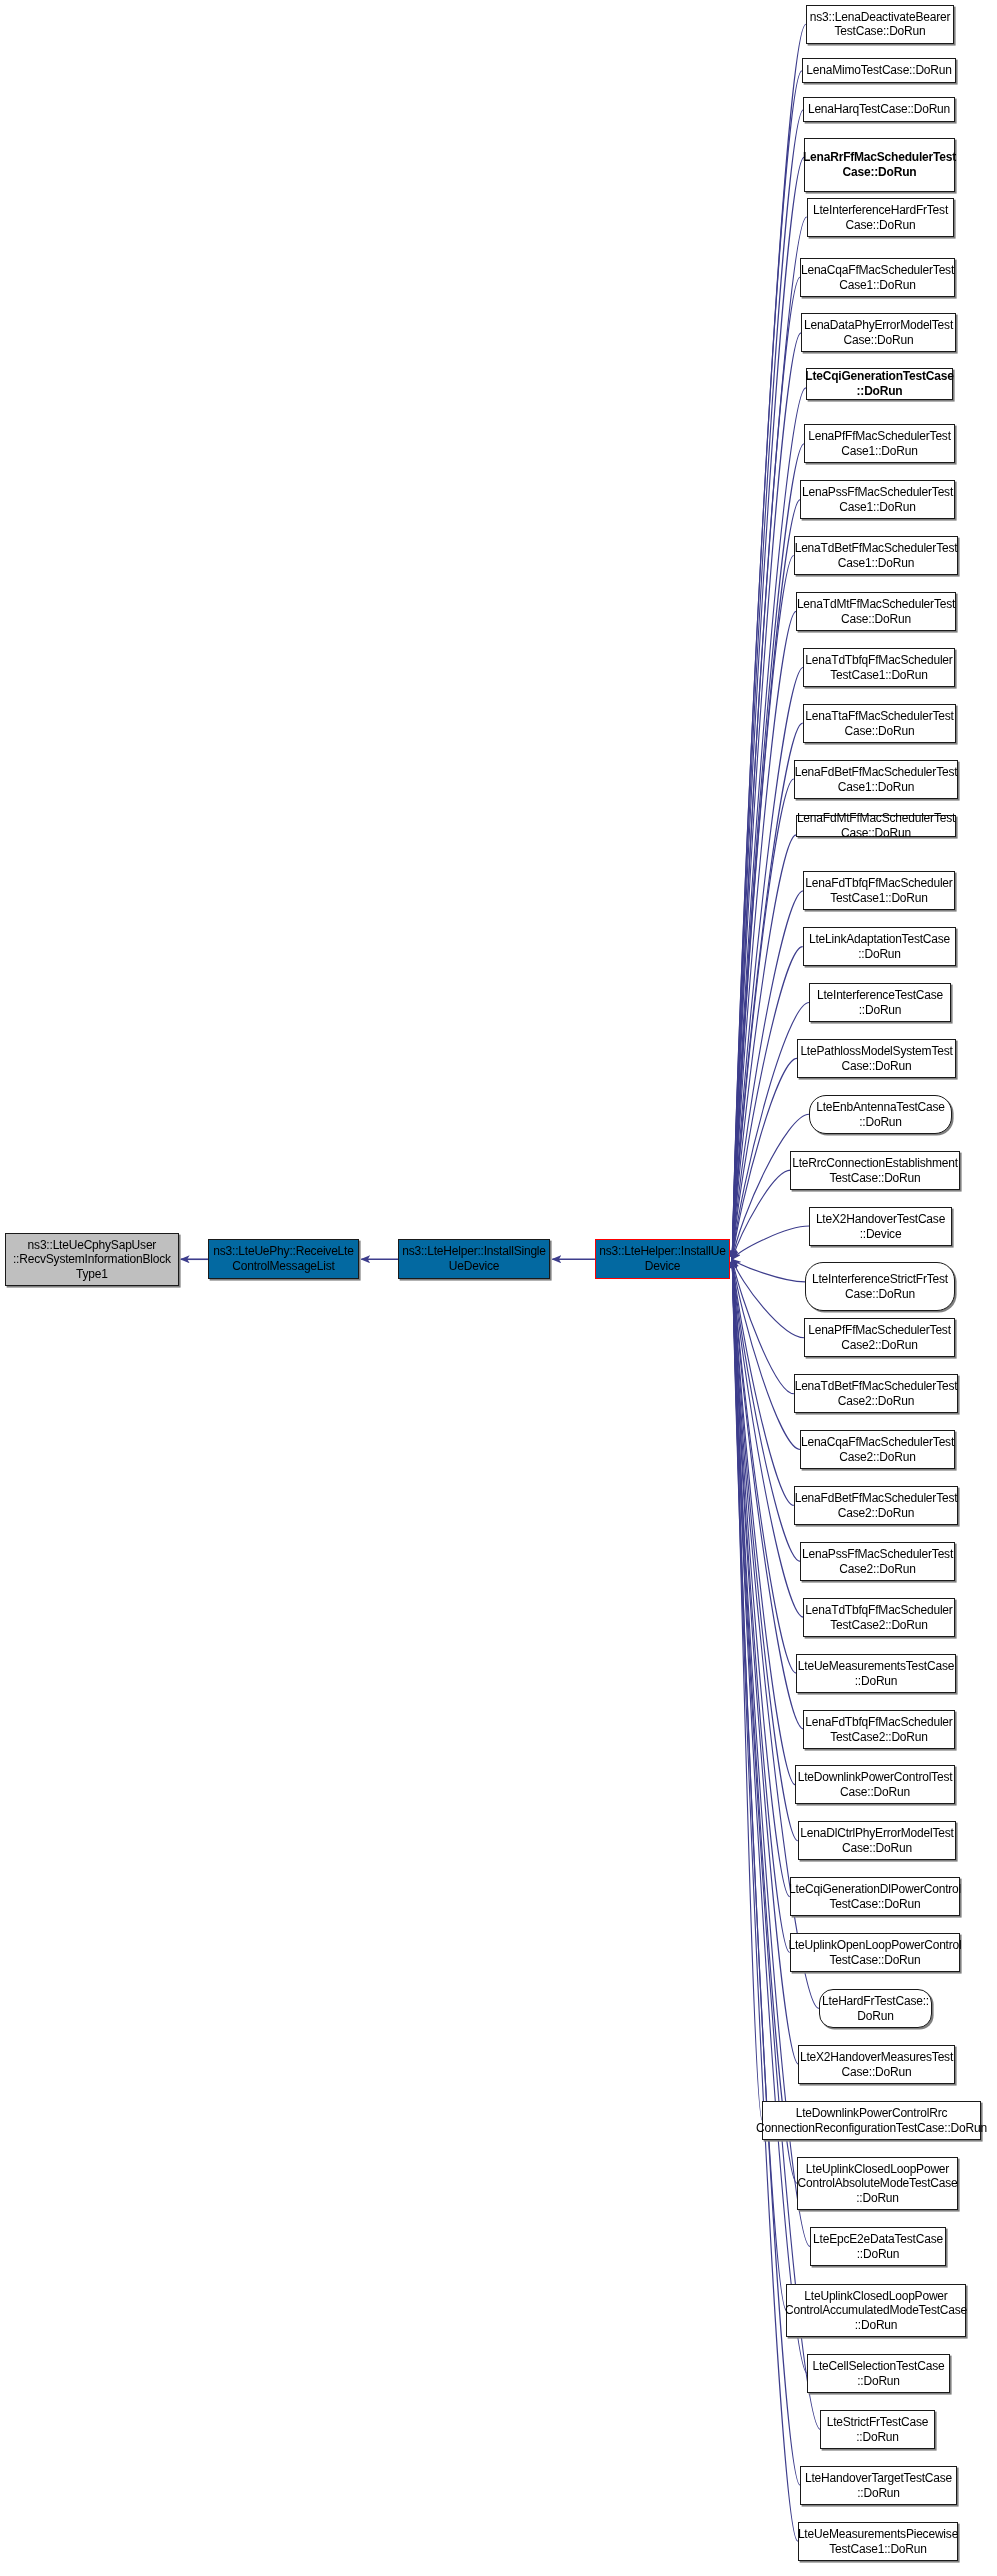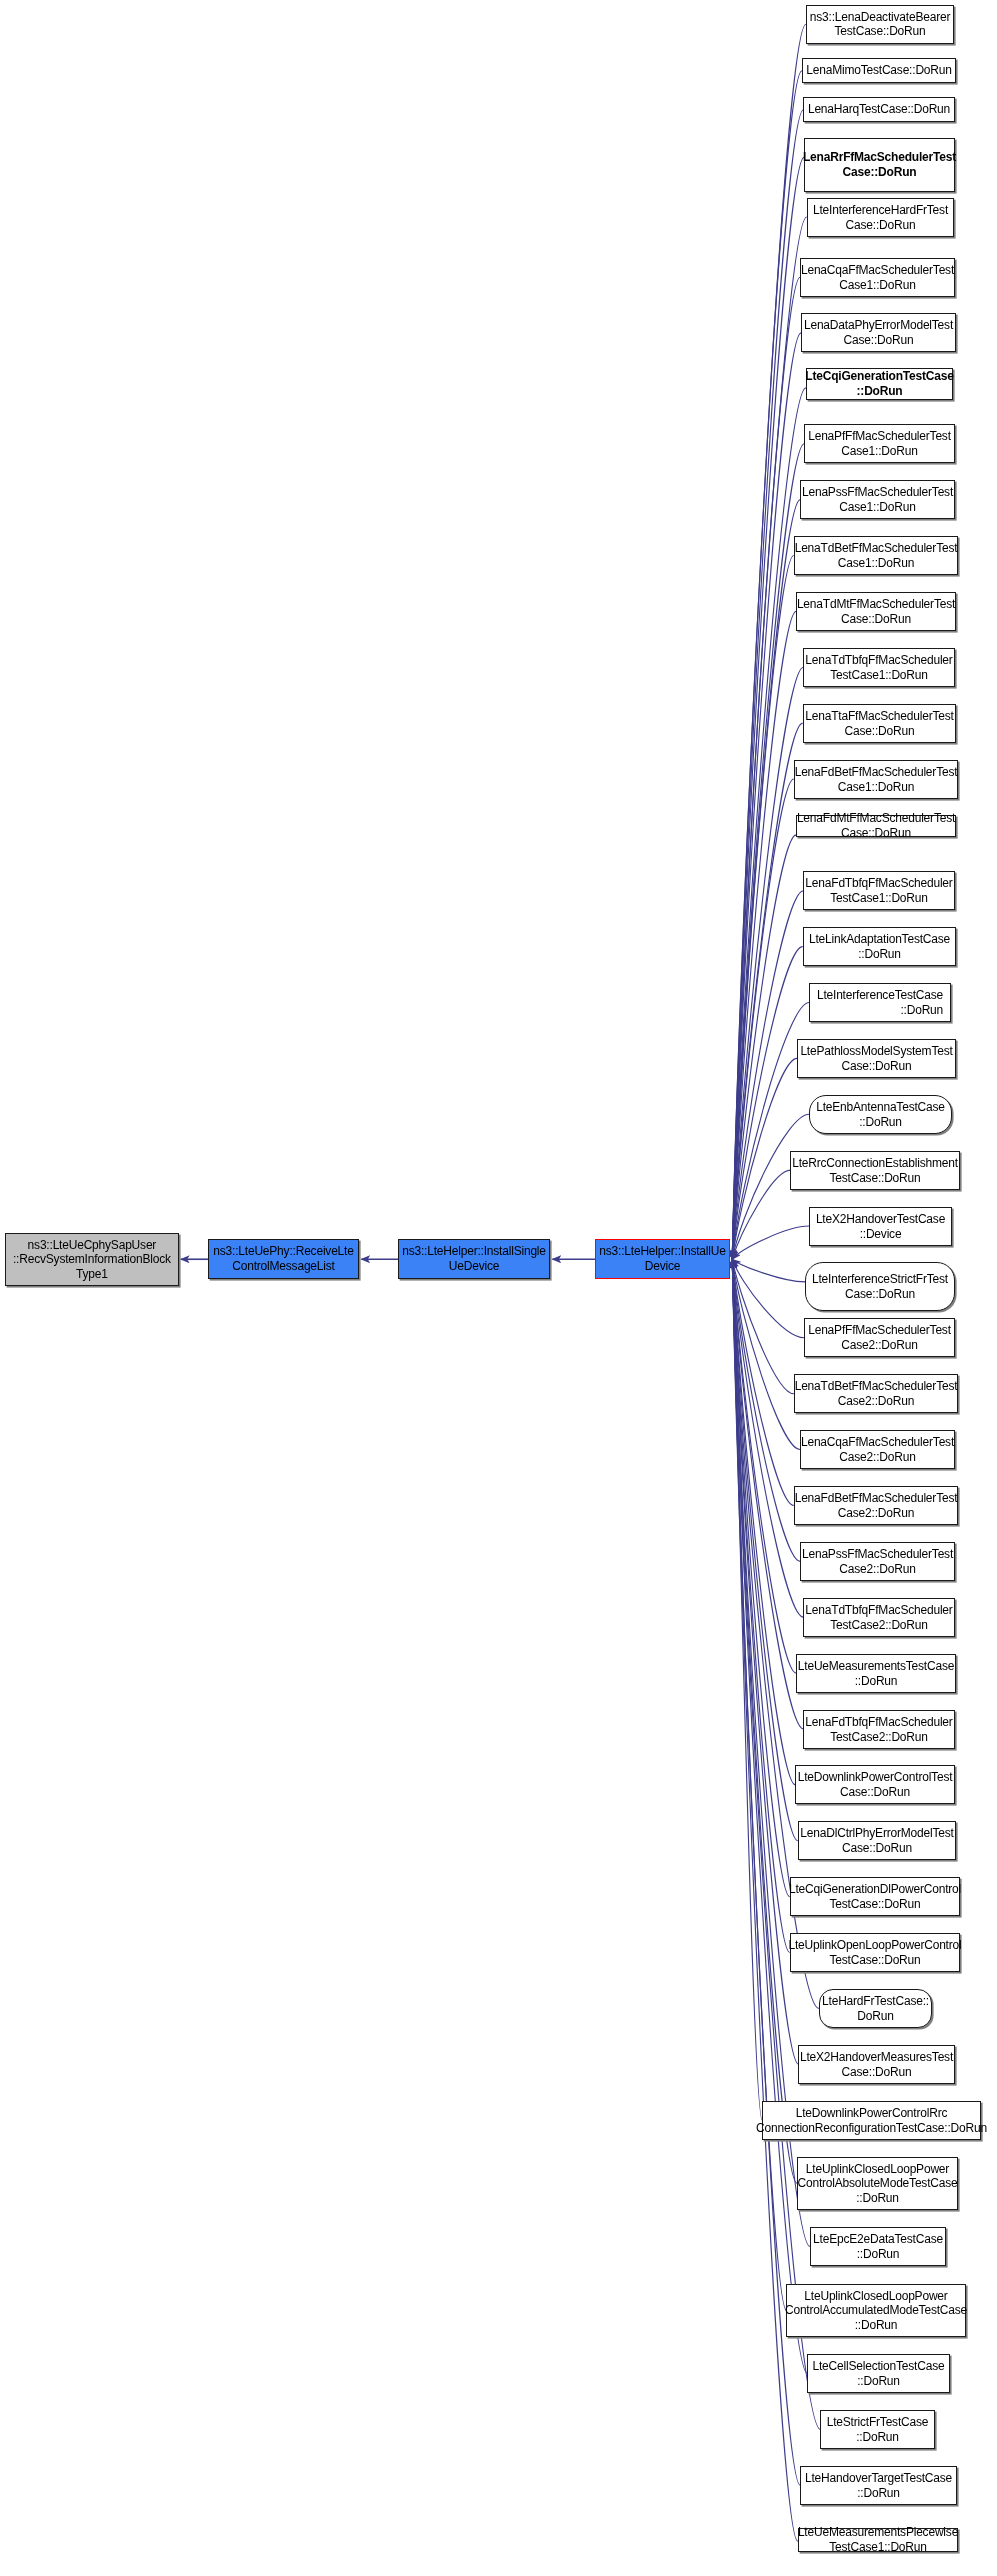--- a/index.html
+++ b/index.html
@@ -42,21 +42,21 @@
     letter-spacing: -0.2px;
     padding: 5px 4px;
     white-space: pre-line;
     word-break: normal;
   }
   .node.current {
     border: 0.8px solid #ff0000;
     box-shadow: none;
   }
   .node.chain {
-    background: #3b82f6;
+    background: #0369a1;
   }
   .node.chain.root {
     background: #bfbfbf;
   }
 </style>
 </head>
 <body>
 
 <div id="graph">
   <svg id="edge-layer" viewBox="0 0 1232 3181" xmlns="http://www.w3.org/2000/svg">
@@ -156,21 +156,21 @@
       <div class="node " style="left: 803px; top: 704px; width: 153px; height: 39px;">LenaTtaFfMacSchedulerTest
 Case::DoRun</div>
       <div class="node " style="left: 794px; top: 760px; width: 164px; height: 39px;">LenaFdBetFfMacSchedulerTest
 Case1::DoRun</div>
       <div class="node " style="left: 796px; top: 815px; width: 160px; height: 22px;">LenaFdMtFfMacSchedulerTest
 Case::DoRun</div>
       <div class="node " style="left: 803px; top: 871px; width: 152px; height: 39px;">LenaFdTbfqFfMacScheduler
 TestCase1::DoRun</div>
       <div class="node " style="left: 803px; top: 927px; width: 153px; height: 39px;">LteLinkAdaptationTestCase
 ::DoRun</div>
-      <div class="node " style="left: 809px; top: 983px; width: 142px; height: 39px; text-align: right;">LteInterferenceTestCase
+      <div class="node " style="left: 809px; top: 983px; width: 142px; height: 39px;">LteInterferenceTestCase
 ::DoRun</div>
       <div class="node " style="left: 797px; top: 1039px; width: 159px; height: 39px;">LtePathlossModelSystemTest
 Case::DoRun</div>
       <div class="node " style="left: 809px; top: 1095px; width: 143px; height: 39px; border-radius: 17px;">LteEnbAntennaTestCase
 ::DoRun</div>
       <div class="node " style="left: 790px; top: 1151px; width: 170px; height: 39px;">LteRrcConnectionEstablishment
 TestCase::DoRun</div>
       <div class="node " style="left: 809px; top: 1207px; width: 143px; height: 39px;">LteX2HandoverTestCase
 ::Device</div>
       <div class="node " style="left: 805px; top: 1262px; width: 150px; height: 49px; border-radius: 18px;">LteInterferenceStrictFrTest
@@ -212,17 +212,17 @@
 ::DoRun</div>
       <div class="node " style="left: 786px; top: 2284px; width: 180px; height: 53px;">LteUplinkClosedLoopPower
 ControlAccumulatedModeTestCase
 ::DoRun</div>
       <div class="node " style="left: 807px; top: 2354px; width: 143px; height: 39px;">LteCellSelectionTestCase
 ::DoRun</div>
       <div class="node " style="left: 820px; top: 2410px; width: 115px; height: 39px;">LteStrictFrTestCase
 ::DoRun</div>
       <div class="node " style="left: 800px; top: 2466px; width: 157px; height: 39px;">LteHandoverTargetTestCase
 ::DoRun</div>
-      <div class="node " style="left: 798px; top: 2522px; width: 160px; height: 24px; margin-top: 6px;">LteUeMeasurementsPiecewise
+      <div class="node " style="left: 798px; top: 2522px; width: 160px; height: 39px;">LteUeMeasurementsPiecewise
 TestCase1::DoRun</div>
     </div>
 </div>
 
 
 </body></html>

